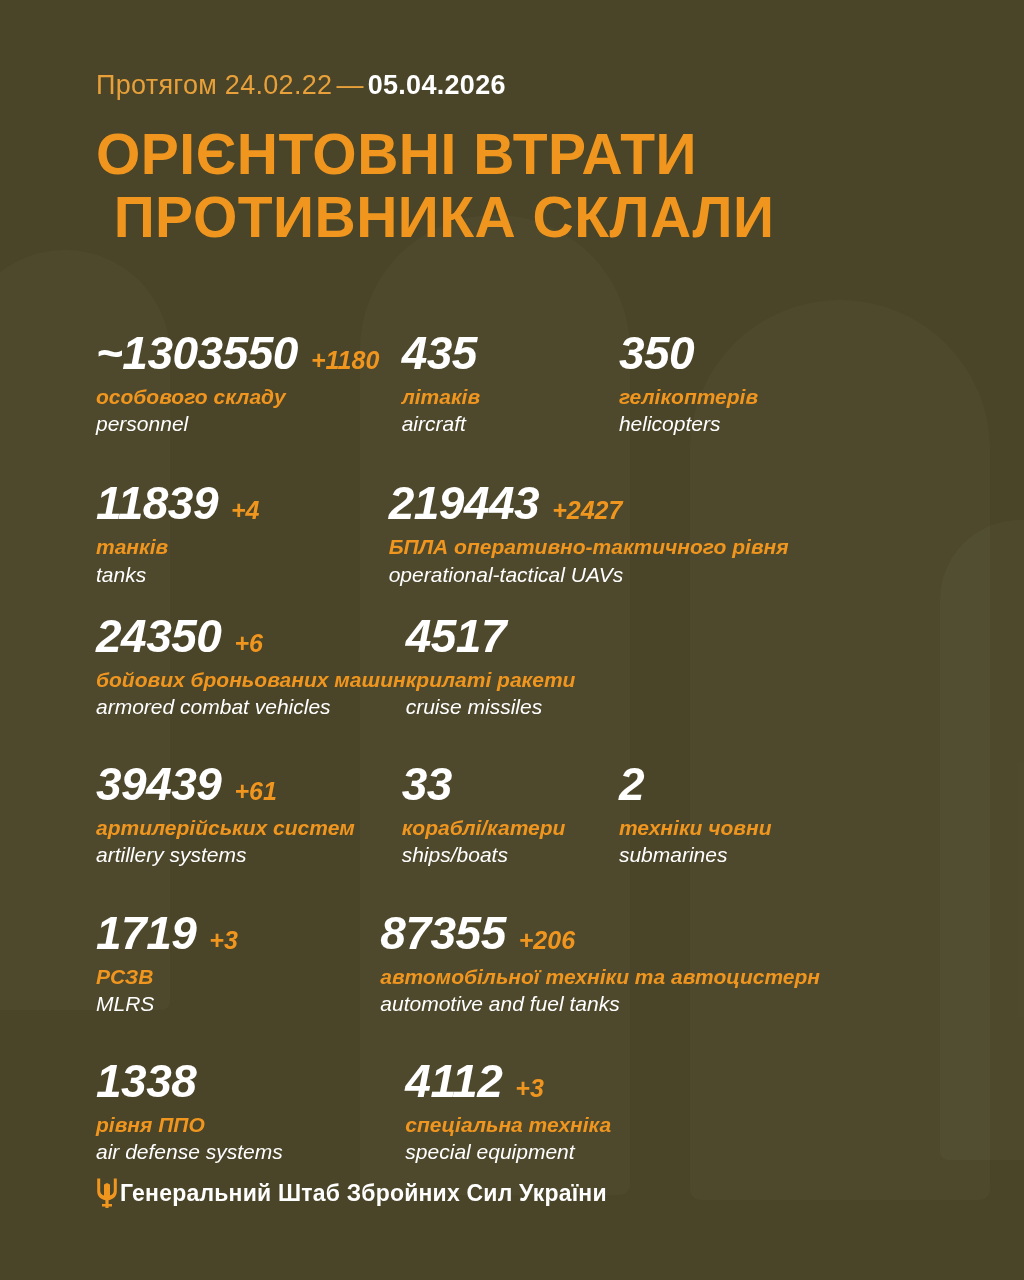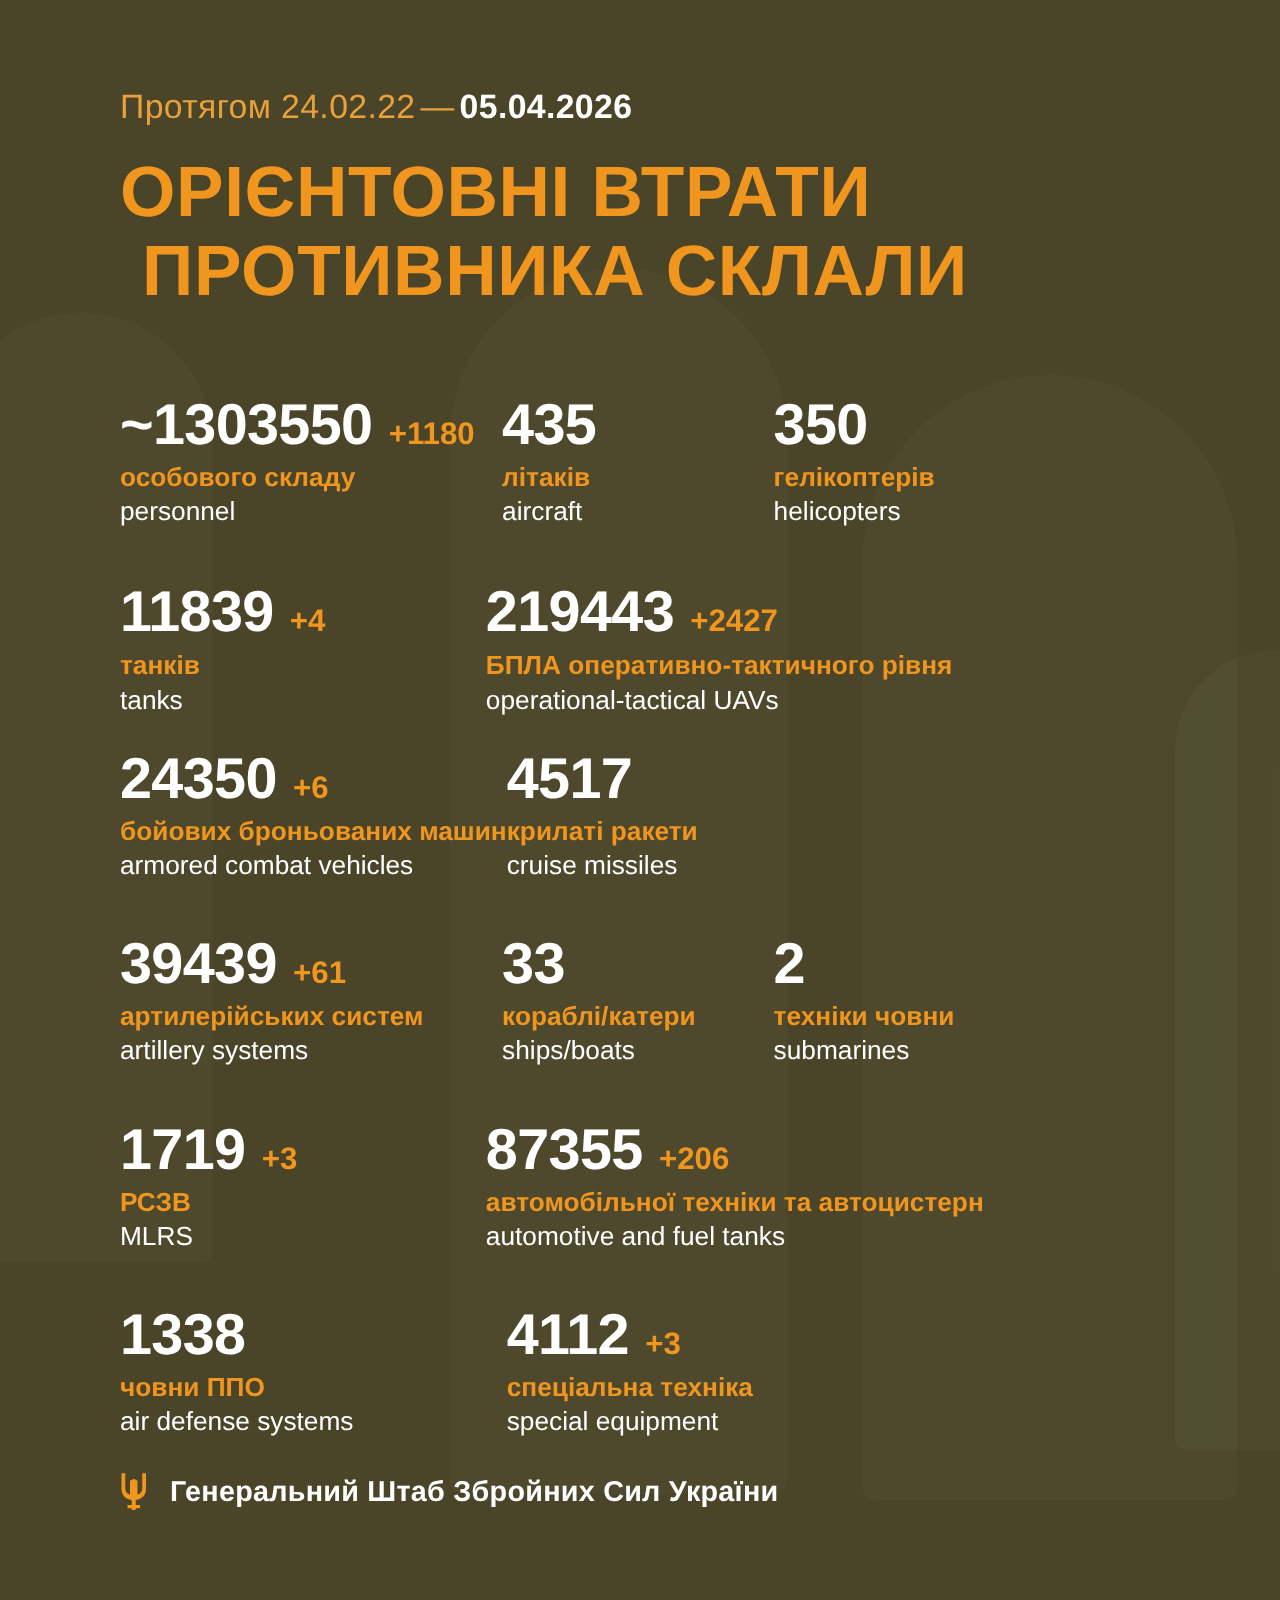--- a/index.html
+++ b/index.html
@@ -58,23 +58,24 @@
     font-size: 57px;
     line-height: 1.10;
     letter-spacing: 0.5px;
     text-transform: uppercase;
   }
   .title .l2 { display: block; text-align: center; }
 
   
   .stats {
     position: absolute;
-    top: 316px;
+    top: 330px;
     left: 96px;
     right: 60px;
+    font-style: italic;
   }
 
   .row {
     display: flex;
     margin-bottom: 38px;
   }
   .row:last-child { margin-bottom: 12px; gap: 28px; }
 
   .cell { position: relative; }
   .cell.col1 { width: 380px; }
@@ -125,21 +126,21 @@
   .row.r4 { margin-bottom: 42px; }
   .row.r5 { margin-bottom: 42px; }
 
   
   .footer {
     position: absolute;
     left: 96px;
     bottom: 72px;
     display: flex;
     align-items: center;
-    gap: 18px;
+    gap: 2px;
   }
   .trident {
     width: 22px;
     height: 30px;
     flex: none;
   }
   .footer-text {
     font-size: 23px;
     font-weight: 700;
     color: #ffffff;
@@ -279,21 +280,21 @@
         <div class="label-en">automotive and fuel tanks</div>
       </div>
     </div>
 
     <div class="row r6">
       <div class="cell col1">
         <div class="value-line">
           <span class="value">1338</span>
           <span class="delta"></span>
         </div>
-        <div class="label-ua">човни ППО</div>
+        <div class="label-ua">рівня ППО</div>
         <div class="label-en">air defense systems</div>
       </div>
       <div class="cell wide">
         <div class="value-line">
           <span class="value">4112</span>
           <span class="delta">+3</span>
         </div>
         <div class="label-ua">спеціальна техніка</div>
         <div class="label-en">special equipment</div>
       </div>

